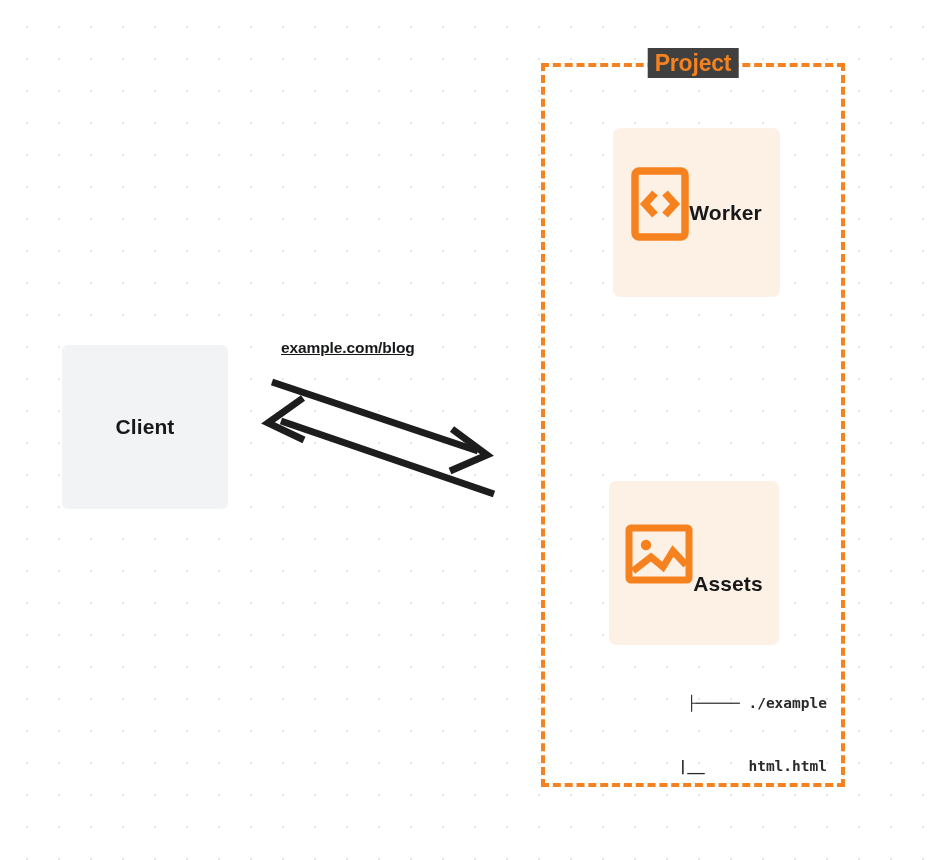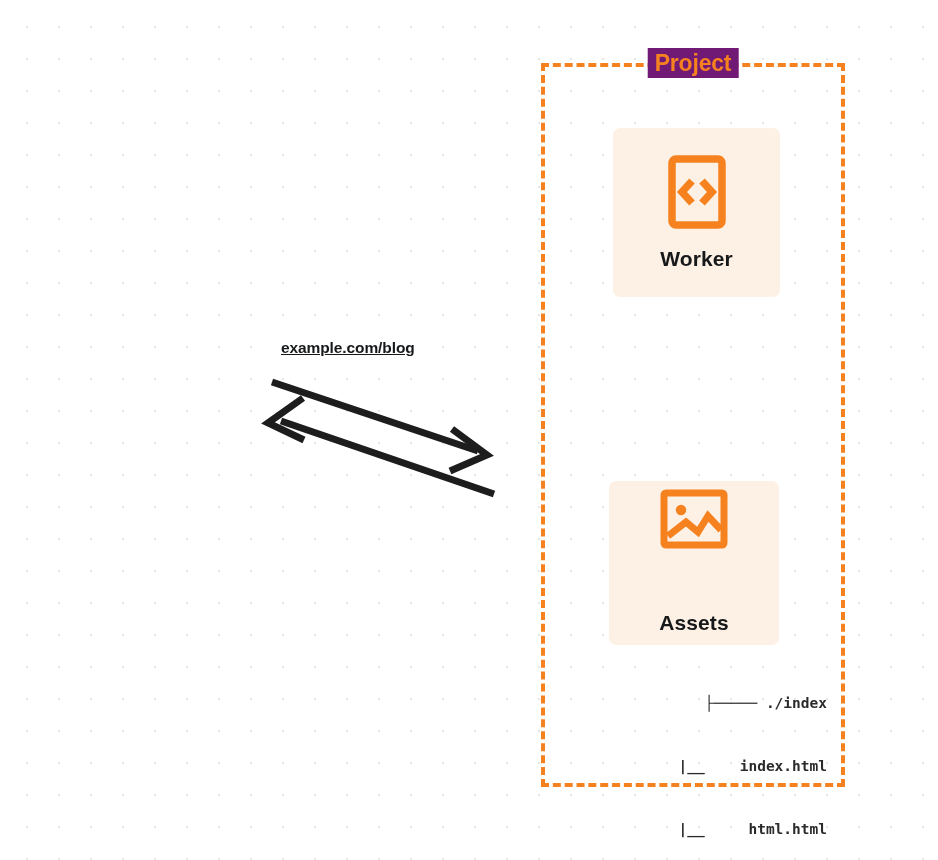--- a/index.html
+++ b/index.html
@@ -87,37 +87,37 @@
     inset: 0;
     border: 4px dashed #f6821f;
     border-radius: 1px;
     box-sizing: border-box;
   }
   #project-title {
     position: absolute;
     top: -15px;
     left: 50%;
     transform: translateX(-50%);
-    background: #701a75;
+    background: #404040;
     padding: 0 7px;
     font-size: 23px;
     font-weight: bold;
     color: #f6821f;
     letter-spacing: -0.2px;
     white-space: nowrap;
     line-height: 30px;
   }
 
   
   .card {
     position: absolute;
     background: #fdf1e5;
     border-radius: 7px;
     display: flex;
-    flex-direction: column;
+    flex-direction: row;
     align-items: center;
     justify-content: center;
   }
   #worker-card {
     left: 72px;
     top: 65px;
     width: 167px;
     height: 169px;
   }
   #assets-card {
@@ -159,20 +159,23 @@
     text-align: right;
   }
 </style>
 </head>
 <body>
 
 <div id="dot-grid"></div>
 
 <div id="canvas">
 
+  <div id="client-node">
+    <span class="node-label">Client</span>
+  </div>
 
   <svg id="arrows-svg" viewBox="0 0 938 860" xmlns="http://www.w3.org/2000/svg">
 
     <g>
       <line x1="272" y1="382" x2="478" y2="451" stroke="#1d1d1d" stroke-width="7" stroke-linecap="butt"></line>
       <polyline points="452,429 487,455 450,471" fill="none" stroke="#1d1d1d" stroke-width="7" stroke-linejoin="miter" stroke-linecap="butt"></polyline>
     </g>
 
     <g>
       <line x1="494" y1="494" x2="281" y2="421" stroke="#1d1d1d" stroke-width="7" stroke-linecap="butt"></line>
@@ -202,20 +205,19 @@
         <svg width="68" height="60" viewBox="0 0 68 60" xmlns="http://www.w3.org/2000/svg">
           <rect x="4" y="4" width="60" height="52" rx="2" ry="2" fill="none" stroke="#f6821f" stroke-width="7"></rect>
           <circle cx="21" cy="21" r="5.2" fill="#f6821f"></circle>
           <polyline points="8,47 26,33 38,43 48,27 61,41" fill="none" stroke="#f6821f" stroke-width="7" stroke-linejoin="miter" stroke-linecap="butt"></polyline>
         </svg>
       </span>
       <span class="card-label">Assets</span>
     </div>
 
     <div id="file-tree">
-      <span class="tree-row"><span>├─────</span><span> </span><span>./index</span></span>
-      <span class="tree-row"><span>|__</span><span>    </span><span>index.html</span></span>
+      <span class="tree-row"><span>├─────</span><span> </span><span>./example</span></span>
       <span class="tree-row"><span>|__</span><span>     </span><span>html.html</span></span>
       
     </div>
 
   </div>
 </div>
 
 </body></html>

